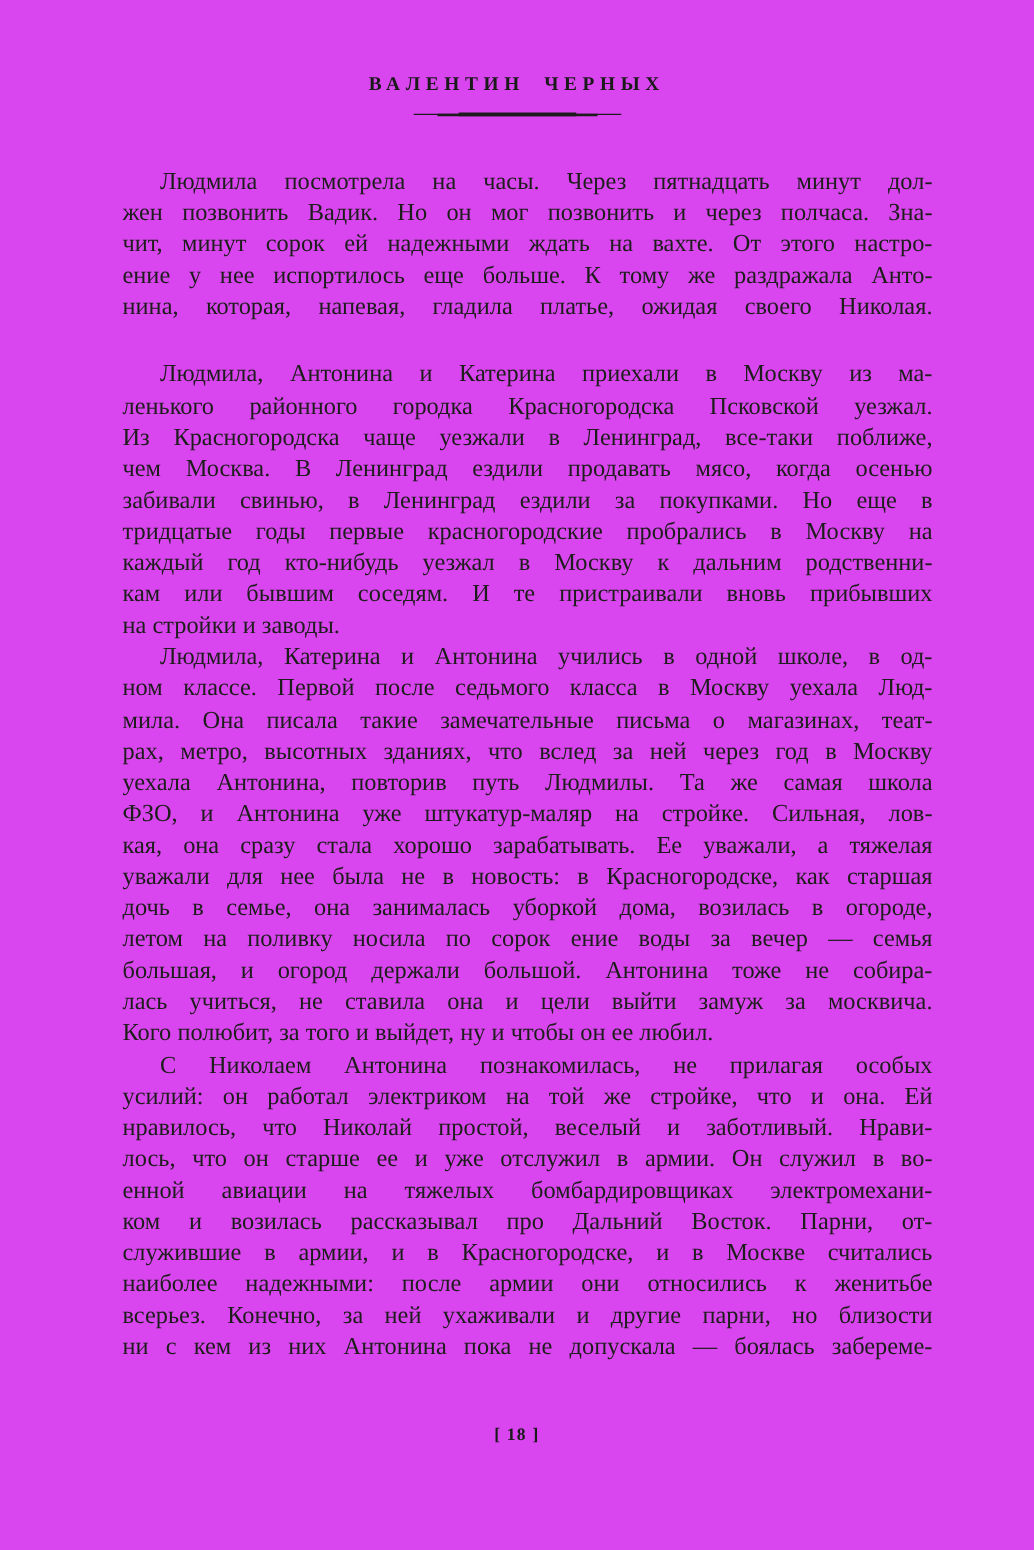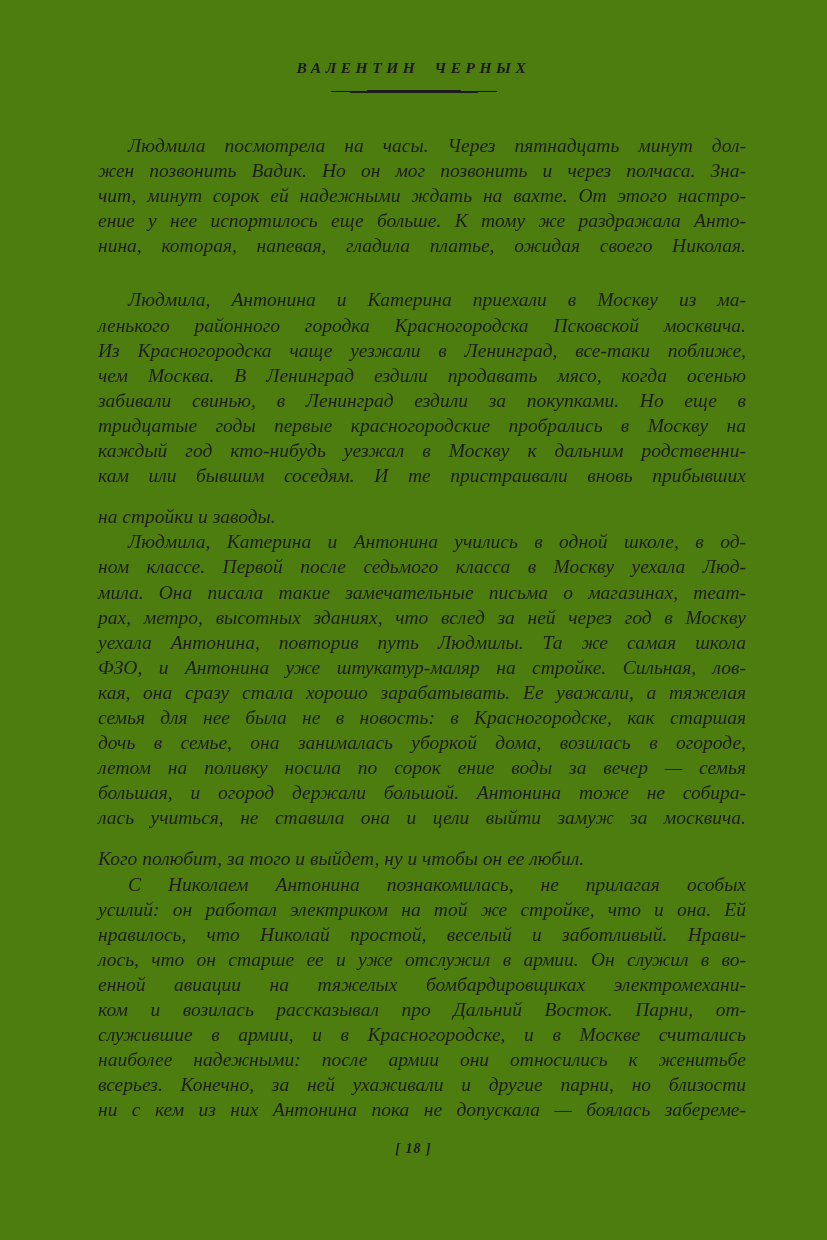--- a/index.html
+++ b/index.html
@@ -57,37 +57,37 @@
     font-size: 19.5px;
     line-height: 25.1px;
   }
   .paragraph { margin: 0; }
   .paragraph.scene-break { margin-top: 29px; }
   .line {
     text-align: justify;
     text-align-last: justify;
   }
   .line.first { padding-left: 30px; }
-  .line.para-end { text-align-last: left; margin-top: 16px; }
+  .line.para-end { text-align-last: left; }
   .folio {
     position: absolute;
     top: 1141px;
     left: 0;
     width: 100%;
     text-align: center;
     font-size: 14px;
     font-weight: bold;
     letter-spacing: 1px;
     color: #1a1a1a;
   }
 </style>
 </head>
 <body>
 
-<div class="page" style="background: #4d7c0f; color: rgb(29, 29, 27); font-style: italic;">
+<div class="page" style="background: #d946ef; color: rgb(29, 29, 27);">
 
   <div class="running-head">ВАЛЕНТИН ЧЕРНЫХ</div>
 
   <div class="head-rule">
     <div class="rule-stack">
       <div class="r1"></div>
       <div class="r2"></div>
       <div class="r3"></div>
     </div>
   </div>
@@ -95,38 +95,38 @@
   <div class="text-block">
       <div class="paragraph">
         <div class="line first">Людмила посмотрела на часы. Через пятнадцать минут дол-</div>
         <div class="line">жен позвонить Вадик. Но он мог позвонить и через полчаса. Зна-</div>
         <div class="line">чит, минут сорок ей надежными ждать на вахте. От этого настро-</div>
         <div class="line">ение у нее испортилось еще больше. К тому же раздражала Анто-</div>
         <div class="line">нина, которая, напевая, гладила платье, ожидая своего Николая.</div>
       </div>
       <div class="paragraph scene-break">
         <div class="line first">Людмила, Антонина и Катерина приехали в Москву из ма-</div>
-        <div class="line">ленького районного городка Красногородска Псковской москвича.</div>
+        <div class="line">ленького районного городка Красногородска Псковской уезжал.</div>
         <div class="line">Из Красногородска чаще уезжали в Ленинград, все-таки поближе,</div>
         <div class="line">чем Москва. В Ленинград ездили продавать мясо, когда осенью</div>
         <div class="line">забивали свинью, в Ленинград ездили за покупками. Но еще в</div>
         <div class="line">тридцатые годы первые красногородские пробрались в Москву на</div>
         <div class="line">каждый год кто-нибудь уезжал в Москву к дальним родственни-</div>
         <div class="line">кам или бывшим соседям. И те пристраивали вновь прибывших</div>
         <div class="line para-end">на стройки и заводы.</div>
       </div>
       <div class="paragraph">
         <div class="line first">Людмила, Катерина и Антонина учились в одной школе, в од-</div>
         <div class="line">ном классе. Первой после седьмого класса в Москву уехала Люд-</div>
         <div class="line">мила. Она писала такие замечательные письма о магазинах, теат-</div>
         <div class="line">рах, метро, высотных зданиях, что вслед за ней через год в Москву</div>
         <div class="line">уехала Антонина, повторив путь Людмилы. Та же самая школа</div>
         <div class="line">ФЗО, и Антонина уже штукатур-маляр на стройке. Сильная, лов-</div>
         <div class="line">кая, она сразу стала хорошо зарабатывать. Ее уважали, а тяжелая</div>
-        <div class="line">семья для нее была не в новость: в Красногородске, как старшая</div>
+        <div class="line">уважали для нее была не в новость: в Красногородске, как старшая</div>
         <div class="line">дочь в семье, она занималась уборкой дома, возилась в огороде,</div>
         <div class="line">летом на поливку носила по сорок ение воды за вечер — семья</div>
         <div class="line">большая, и огород держали большой. Антонина тоже не собира-</div>
         <div class="line">лась учиться, не ставила она и цели выйти замуж за москвича.</div>
         <div class="line para-end">Кого полюбит, за того и выйдет, ну и чтобы он ее любил.</div>
       </div>
       <div class="paragraph">
         <div class="line first">С Николаем Антонина познакомилась, не прилагая особых</div>
         <div class="line">усилий: он работал электриком на той же стройке, что и она. Ей</div>
         <div class="line">нравилось, что Николай простой, веселый и заботливый. Нрави-</div>

